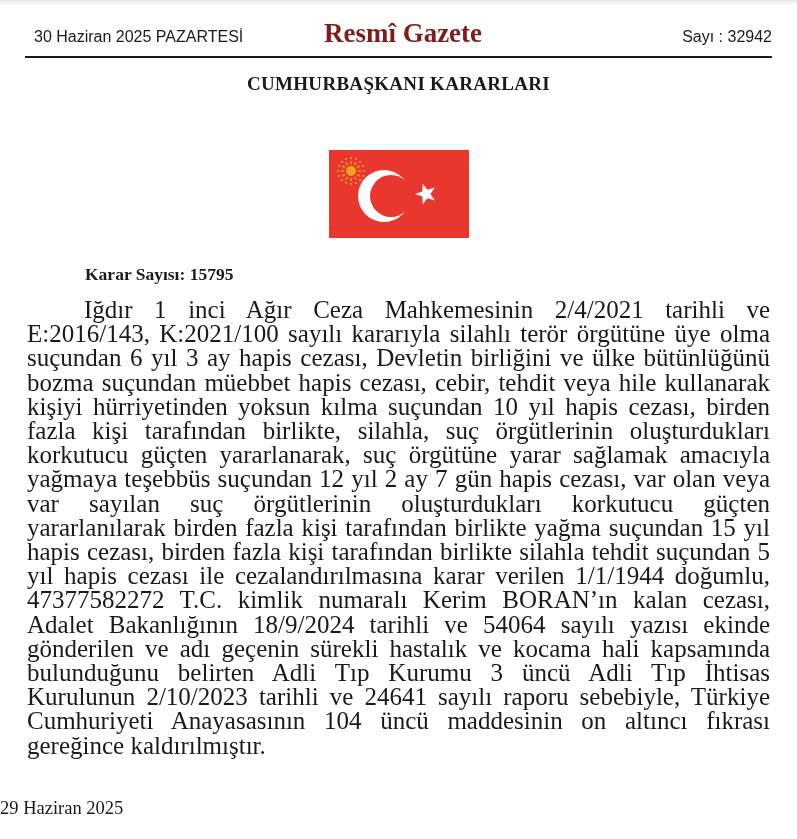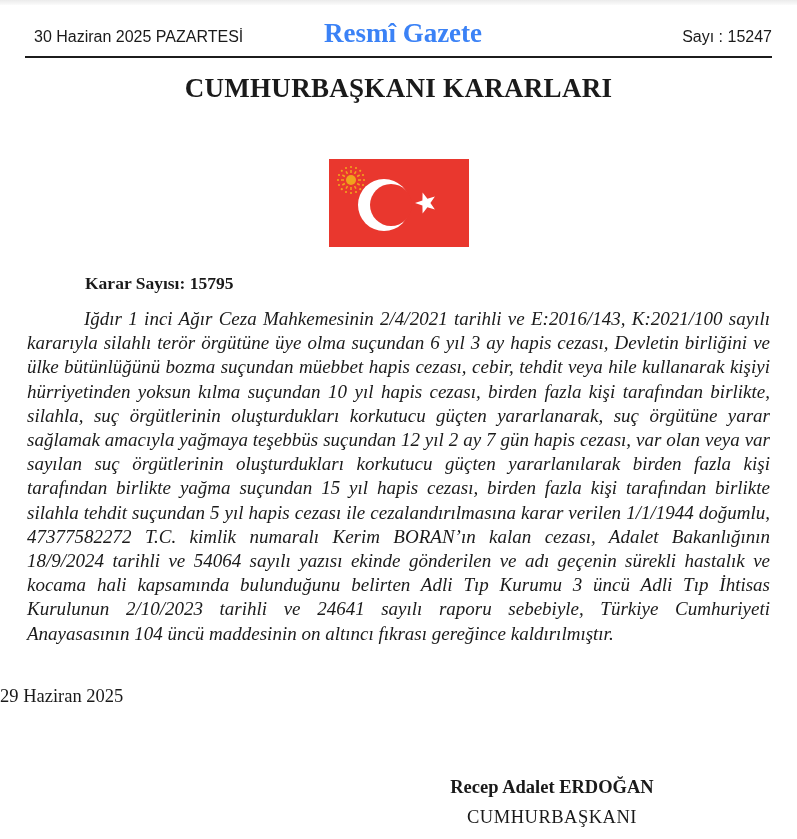--- a/index.html
+++ b/index.html
@@ -23,59 +23,58 @@
     padding: 13px 25px 0 34px;
   }
   .m-date {
     font-family: "Liberation Sans", sans-serif;
     font-size: 16px;
     white-space: nowrap;
   }
   .m-title {
     font-size: 27px;
     font-weight: bold;
-    color: #3b82f6;
+    color: #7f1d1d;
     white-space: nowrap;
     padding: 0 12px;
   }
   .m-issue {
     font-family: "Liberation Sans", sans-serif;
     font-size: 16px;
     text-align: right;
     white-space: nowrap;
   }
   .rule {
     border-top: 2px solid #1c1c1c;
     margin: 7px 25px 0 25px;
   }
   .section-title {
     margin: 15px 0 0 0;
     text-align: center;
-    font-size: 27px;
+    font-size: 19px;
     font-weight: bold;
     letter-spacing: 0.3px;
   }
   .flag-wrap {
     width: 140px;
     height: 88px;
     margin: 55px auto 0 auto;
   }
   .flag-wrap svg { display: block; }
   .karar-no {
     margin: 26px 0 0 85px;
     font-weight: bold;
     font-size: 17.5px;
   }
   .body-text {
     margin: 13px 27px 16px 27px;
-    font-size: 19px;
+    font-size: 25px;
     line-height: 24.2px;
     text-align: justify;
     text-indent: 57px;
-    font-style: italic;
   }
   .decision-date {
     margin-top: 40px;
     font-size: 18.5px;
   }
   .signature {
     margin: 70px 30px 0 auto;
     width: 430px;
     text-align: center;
     padding-bottom: 22px;
@@ -94,21 +93,21 @@
 </head>
 <body>
 
 <div class="page">
 
   <div class="top-edge"></div>
 
   <div class="masthead">
     <div class="m-date">30 Haziran 2025 PAZARTESİ</div>
     <div class="m-title">Resmî Gazete</div>
-    <div class="m-issue">Sayı : 15247</div>
+    <div class="m-issue">Sayı : 32942</div>
   </div>
 
   <div class="rule"></div>
 
   <h1 class="section-title">CUMHURBAŞKANI KARARLARI</h1>
 
   <div class="flag-wrap">
     <svg width="140" height="88" viewBox="0 0 140 88" xmlns="http://www.w3.org/2000/svg">
       <rect x="0" y="0" width="140" height="88" fill="#e9372e"></rect>
 

